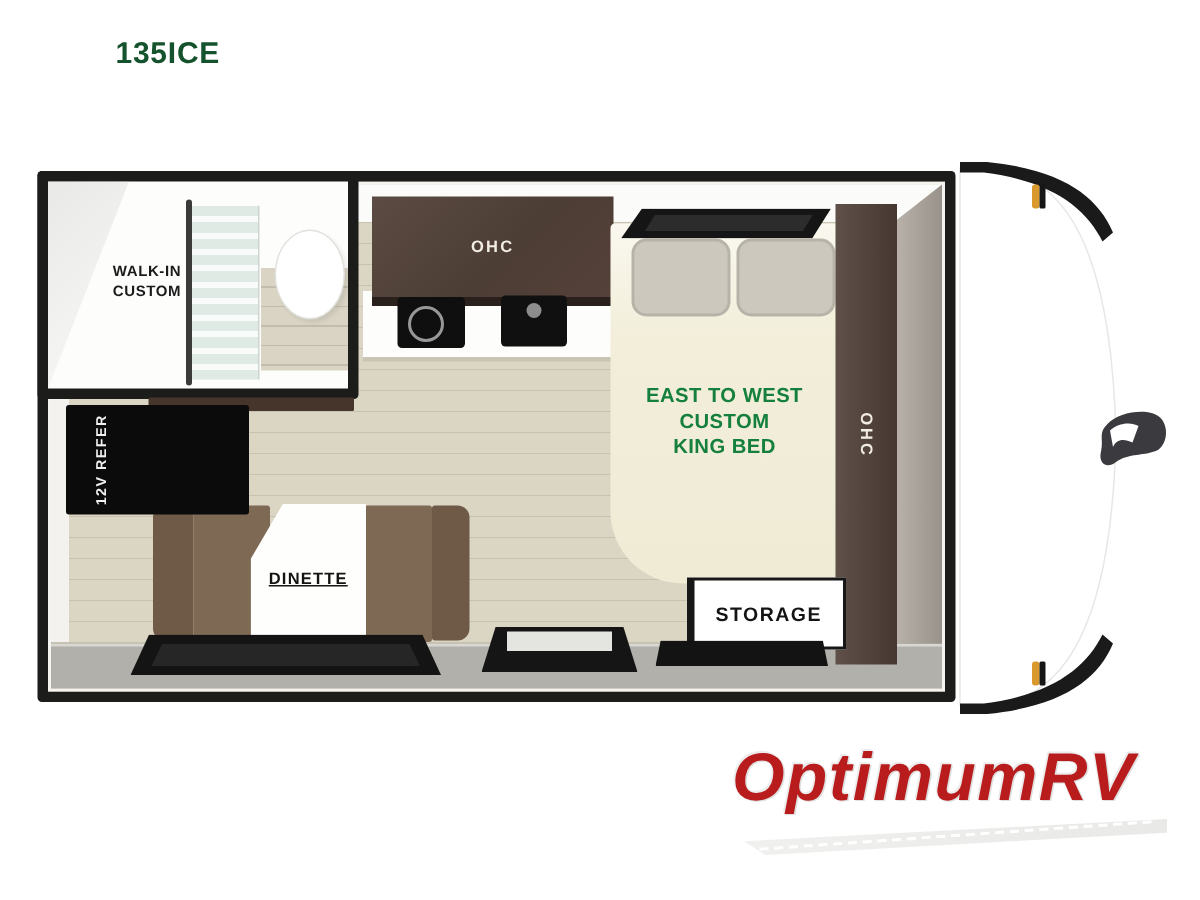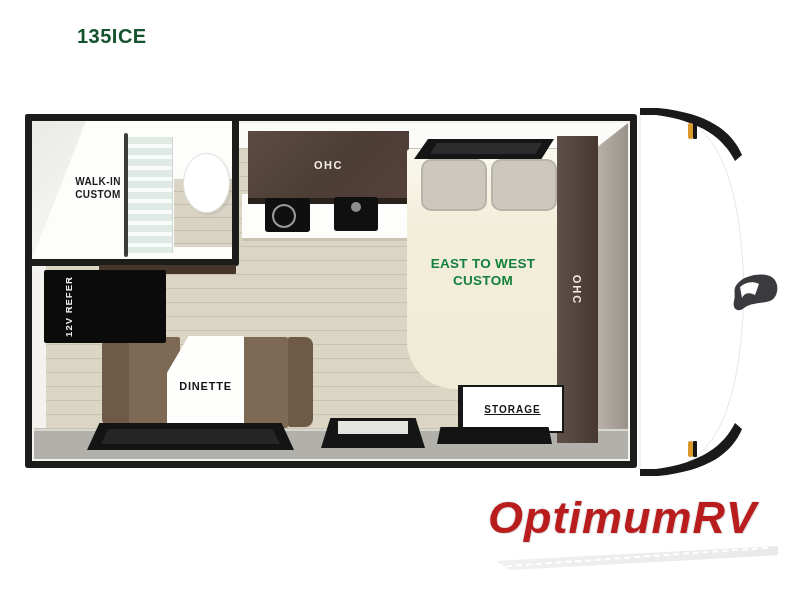--- a/index.html
+++ b/index.html
@@ -65,37 +65,37 @@
   .bed-window{left:414px;top:139px;width:140px;height:20px;background:#151515;clip-path:polygon(10% 0,100% 0,91% 100%,0 100%);}
   .bed-window-inner{left:16px;top:4px;width:112px;height:11px;background:#2c2c2c;clip-path:polygon(6% 0,100% 0,94% 100%,0 100%);}
   .bed-label{left:419px;top:255px;width:128px;text-align:center;font-size:13.5px;line-height:17px;font-weight:700;color:#15803d;letter-spacing:.3px;}
   .ohc-side{
     left:557px;top:136px;width:41px;height:307px;
     background:linear-gradient(90deg,#5f5049,#463831);
     display:flex;align-items:center;justify-content:center;
   }
   .ohc-side .ohc-text{transform:rotate(90deg);letter-spacing:2px;}
   .storage{left:458px;top:385px;width:99px;height:44px;background:#ffffff;border:2px solid #171717;border-left-width:5px;display:flex;align-items:center;justify-content:center;}
-  .storage-text{font-size:10px;font-weight:700;color:#141414;letter-spacing:1px;text-decoration:underline;}
+  .storage-text{font-size:13px;font-weight:700;color:#141414;letter-spacing:1px;}
   
   .counter-edge{left:99px;top:265px;width:137px;height:9px;background:#45352a;border-radius:1px;}
   .fridge{left:44px;top:270px;width:122px;height:73px;background:#0b0b0b;border-radius:2px;}
   .fridge-label-wrap{left:0;top:0;width:48px;height:73px;display:flex;align-items:center;justify-content:center;}
   .fridge-text{transform:rotate(-90deg);white-space:nowrap;font-size:9.5px;font-weight:700;color:#f1f1f1;letter-spacing:1px;}
   .bench{background:#7e6955;}
   .bench-back{background:#6e5a47;}
   .bl-back{left:102px;top:337px;width:27px;height:90px;border-radius:8px 2px 2px 8px;}
   .bl-seat{left:129px;top:337px;width:51px;height:91px;border-radius:2px;}
   .br-seat{left:242px;top:337px;width:46px;height:91px;border-radius:2px;}
   .br-back{left:288px;top:337px;width:25px;height:90px;border-radius:2px 8px 8px 2px;}
   .table{
     left:167px;top:336px;width:77px;height:92px;background:#fefefc;
     clip-path:polygon(28% 0,100% 0,100% 100%,0 100%,0 40%);
   }
-  .table-text{left:0;top:44px;width:77px;text-align:center;font-size:11px;font-weight:700;color:#141414;letter-spacing:.8px;}
+  .table-text{left:0;top:44px;width:77px;text-align:center;font-size:11px;font-weight:700;color:#141414;letter-spacing:.8px;text-decoration:underline;}
   
   .mat1{left:87px;top:423px;width:207px;height:27px;background:#141414;clip-path:polygon(6% 0,94% 0,100% 100%,0 100%);}
   .mat1-inner{left:14px;top:6px;width:179px;height:15px;background:#262626;clip-path:polygon(4% 0,96% 0,100% 100%,0 100%);}
   .mat2{left:321px;top:418px;width:104px;height:30px;background:#151515;clip-path:polygon(9% 0,91% 0,100% 100%,0 100%);}
   .mat2-inner{left:17px;top:3px;width:70px;height:13px;background:#e4e4e0;}
   .mat3{left:437px;top:427px;width:115px;height:17px;background:#131313;clip-path:polygon(3% 0,97% 0,100% 100%,0 100%);}
   
   .cap-svg{left:628px;top:103px;}
   
   .watermark{left:488px;top:492px;width:306px;height:86px;}
@@ -148,20 +148,21 @@
 
 <div class="abs bed"></div>
 <div class="abs pillow p1"></div>
 <div class="abs pillow p2"></div>
 <div class="abs bed-window">
   <div class="abs bed-window-inner"></div>
 </div>
 <div class="abs bed-label">
   <div>EAST TO WEST</div>
   <div>CUSTOM</div>
+  <div>KING BED</div>
 </div>
 <div class="abs ohc-side">
   <span class="ohc-text">OHC</span>
 </div>
 <div class="abs storage">
   <span class="storage-text">STORAGE</span>
 </div>
 
 <div class="abs counter-edge"></div>
 <div class="abs bench bench-back bl-back"></div>

